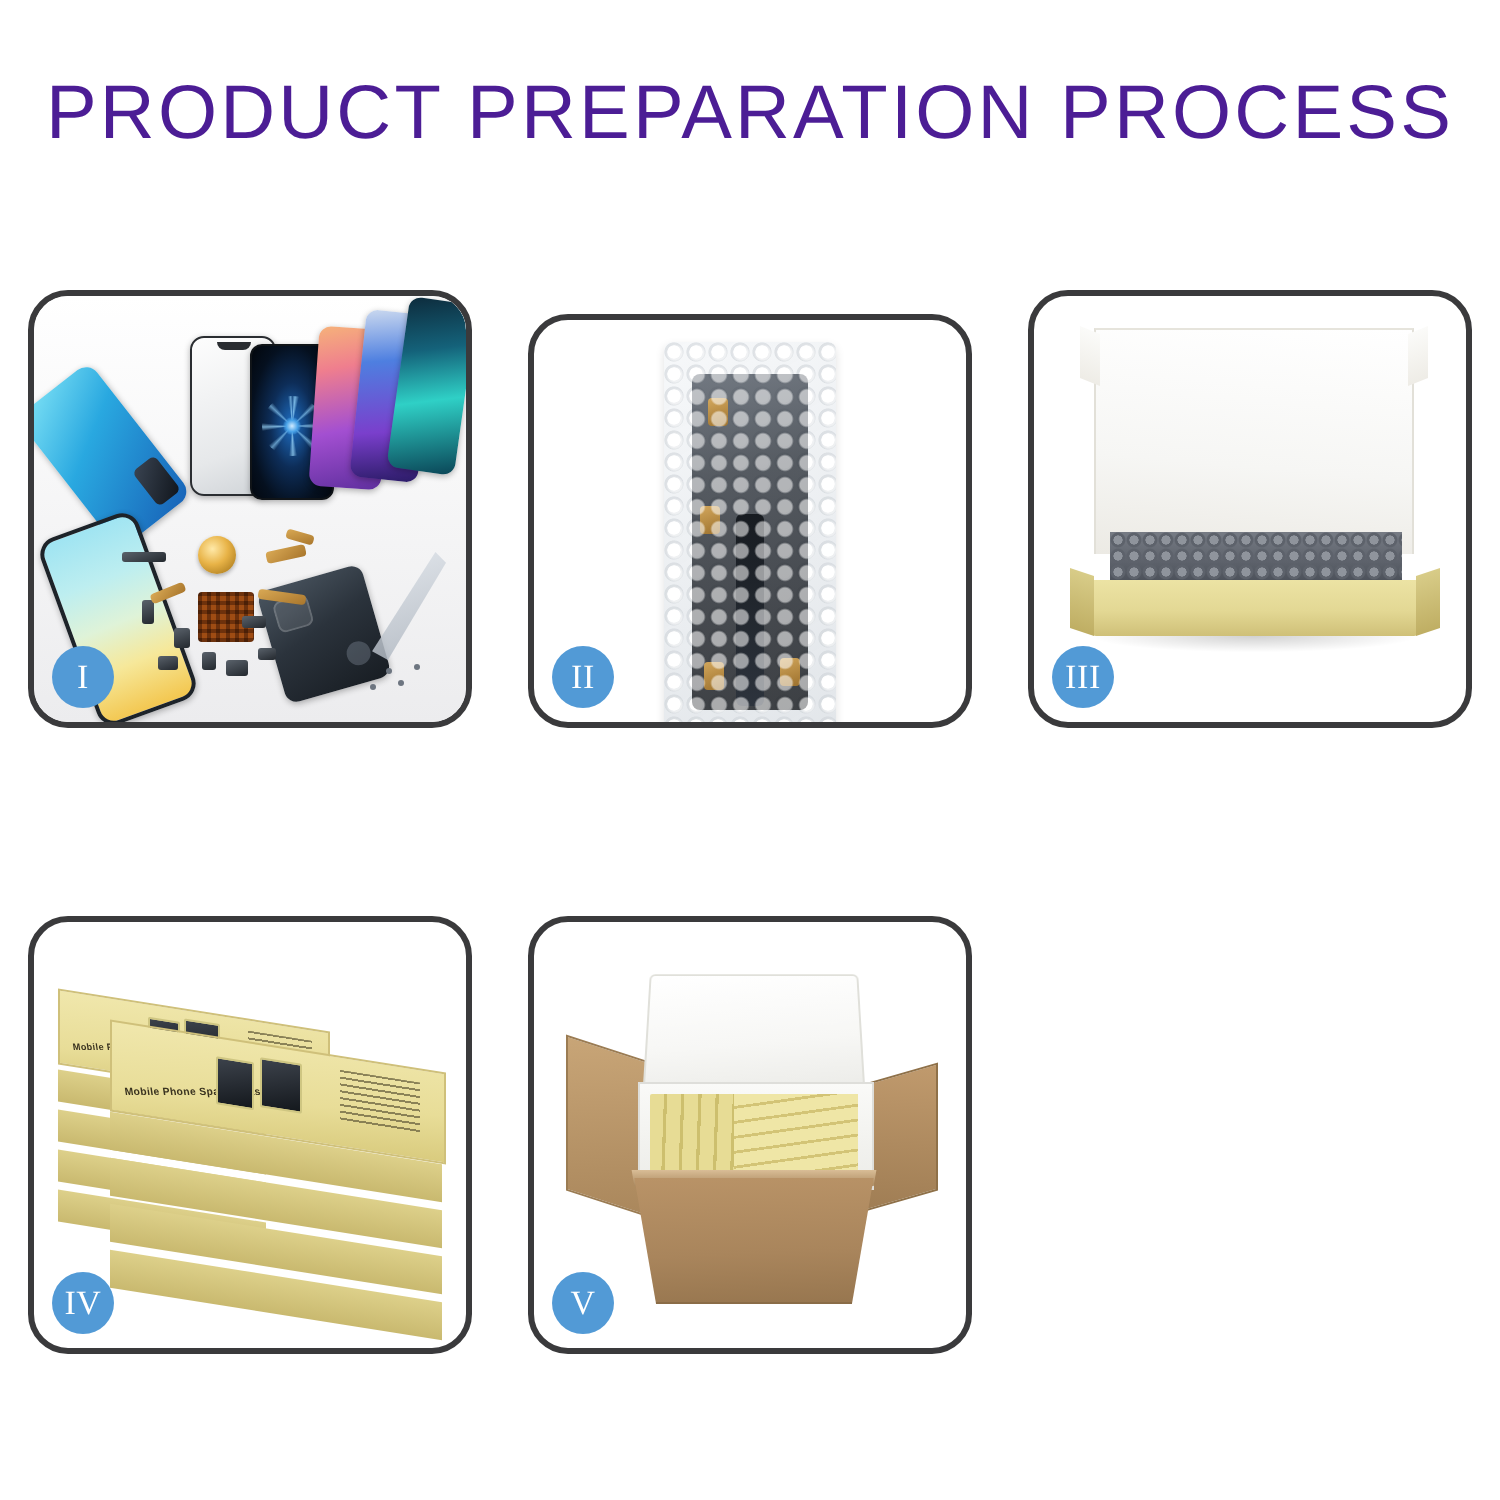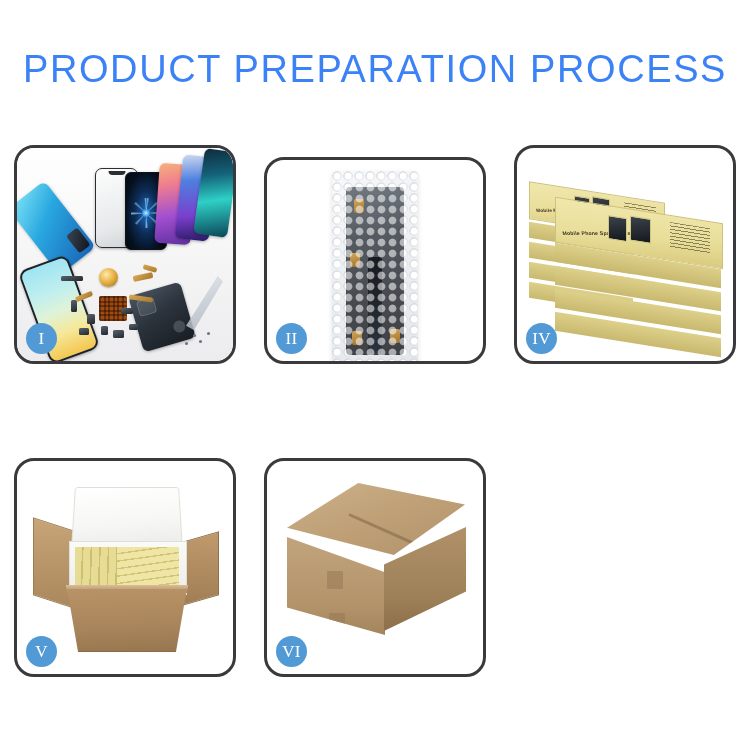--- a/index.html
+++ b/index.html
@@ -19,23 +19,23 @@
   
   .header {
     text-align: center;
     padding-top: 38px;
   }
   .page-title {
     font-family: "Liberation Sans", sans-serif;
     font-size: 38px;
     font-weight: 500;
     letter-spacing: 1.6px;
-    color: #3b82f6;
+    color: #4c1d95;
     line-height: 1.05;
-    margin: 12px;
+    margin: 0;
     white-space: nowrap;
   }
   .page-subtitle {
     font-family: "Liberation Sans", sans-serif;
     font-size: 15.5px;
     font-weight: 400;
     color: #222222;
     letter-spacing: 0.1px;
     margin: 11px 0 0 0;
     white-space: nowrap;
@@ -480,20 +480,29 @@
         <div class="bubble-tab" style="left:22px;top:28px;"></div>
         <div class="bubble-tab" style="left:18px;top:82px;"></div>
         <div class="bubble-tab" style="left:20px;top:160px;"></div>
         <div class="bubble-tab" style="left:58px;top:158px;"></div>
         <div class="bubble-overlay"></div>
       </div>
     </div>
     <div class="badge">II</div>
   </div>
 
+  <div class="panel p3">
+    <div class="panel-scene">
+      <div class="tray-lid"></div>
+      <div class="tray-foam"></div>
+      <div class="tray-base"></div>
+      <div class="tray-shadow"></div>
+    </div>
+    <div class="badge">III</div>
+  </div>
 
   <div class="panel p4">
     <div class="panel-scene">
       <div class="stack">
 
         <div class="sbox-side" style="left:4px;top:64px;width:104px;height:16px;transform:skewY(9deg);"></div>
         <div class="sbox-side" style="left:4px;top:84px;width:104px;height:16px;transform:skewY(9deg);"></div>
         <div class="sbox-side" style="left:4px;top:104px;width:104px;height:16px;transform:skewY(9deg);"></div>
         <div class="sbox-side" style="left:4px;top:124px;width:104px;height:16px;transform:skewY(9deg);"></div>
 
@@ -527,27 +536,14 @@
       <div class="foam-lid"></div>
       <div class="foam-box"></div>
       <div class="inner-boxes"></div>
       <div class="inner-boxes2"></div>
       <div class="c-rim"></div>
       <div class="c-body"></div>
     </div>
     <div class="badge">V</div>
   </div>
 
-  <div class="panel p6">
-    <div class="panel-scene">
-      <div class="bx-top">
-        <div class="bx-seam"></div>
-      </div>
-      <div class="bx-left">
-        <div class="tape" style="left:40px;top:34px;width:16px;height:18px;"></div>
-        <div class="tape" style="left:42px;top:76px;width:16px;height:16px;"></div>
-      </div>
-      <div class="bx-right"></div>
-    </div>
-    <div class="badge">VI</div>
-  </div>
 
 </div>
 
 </body></html>

